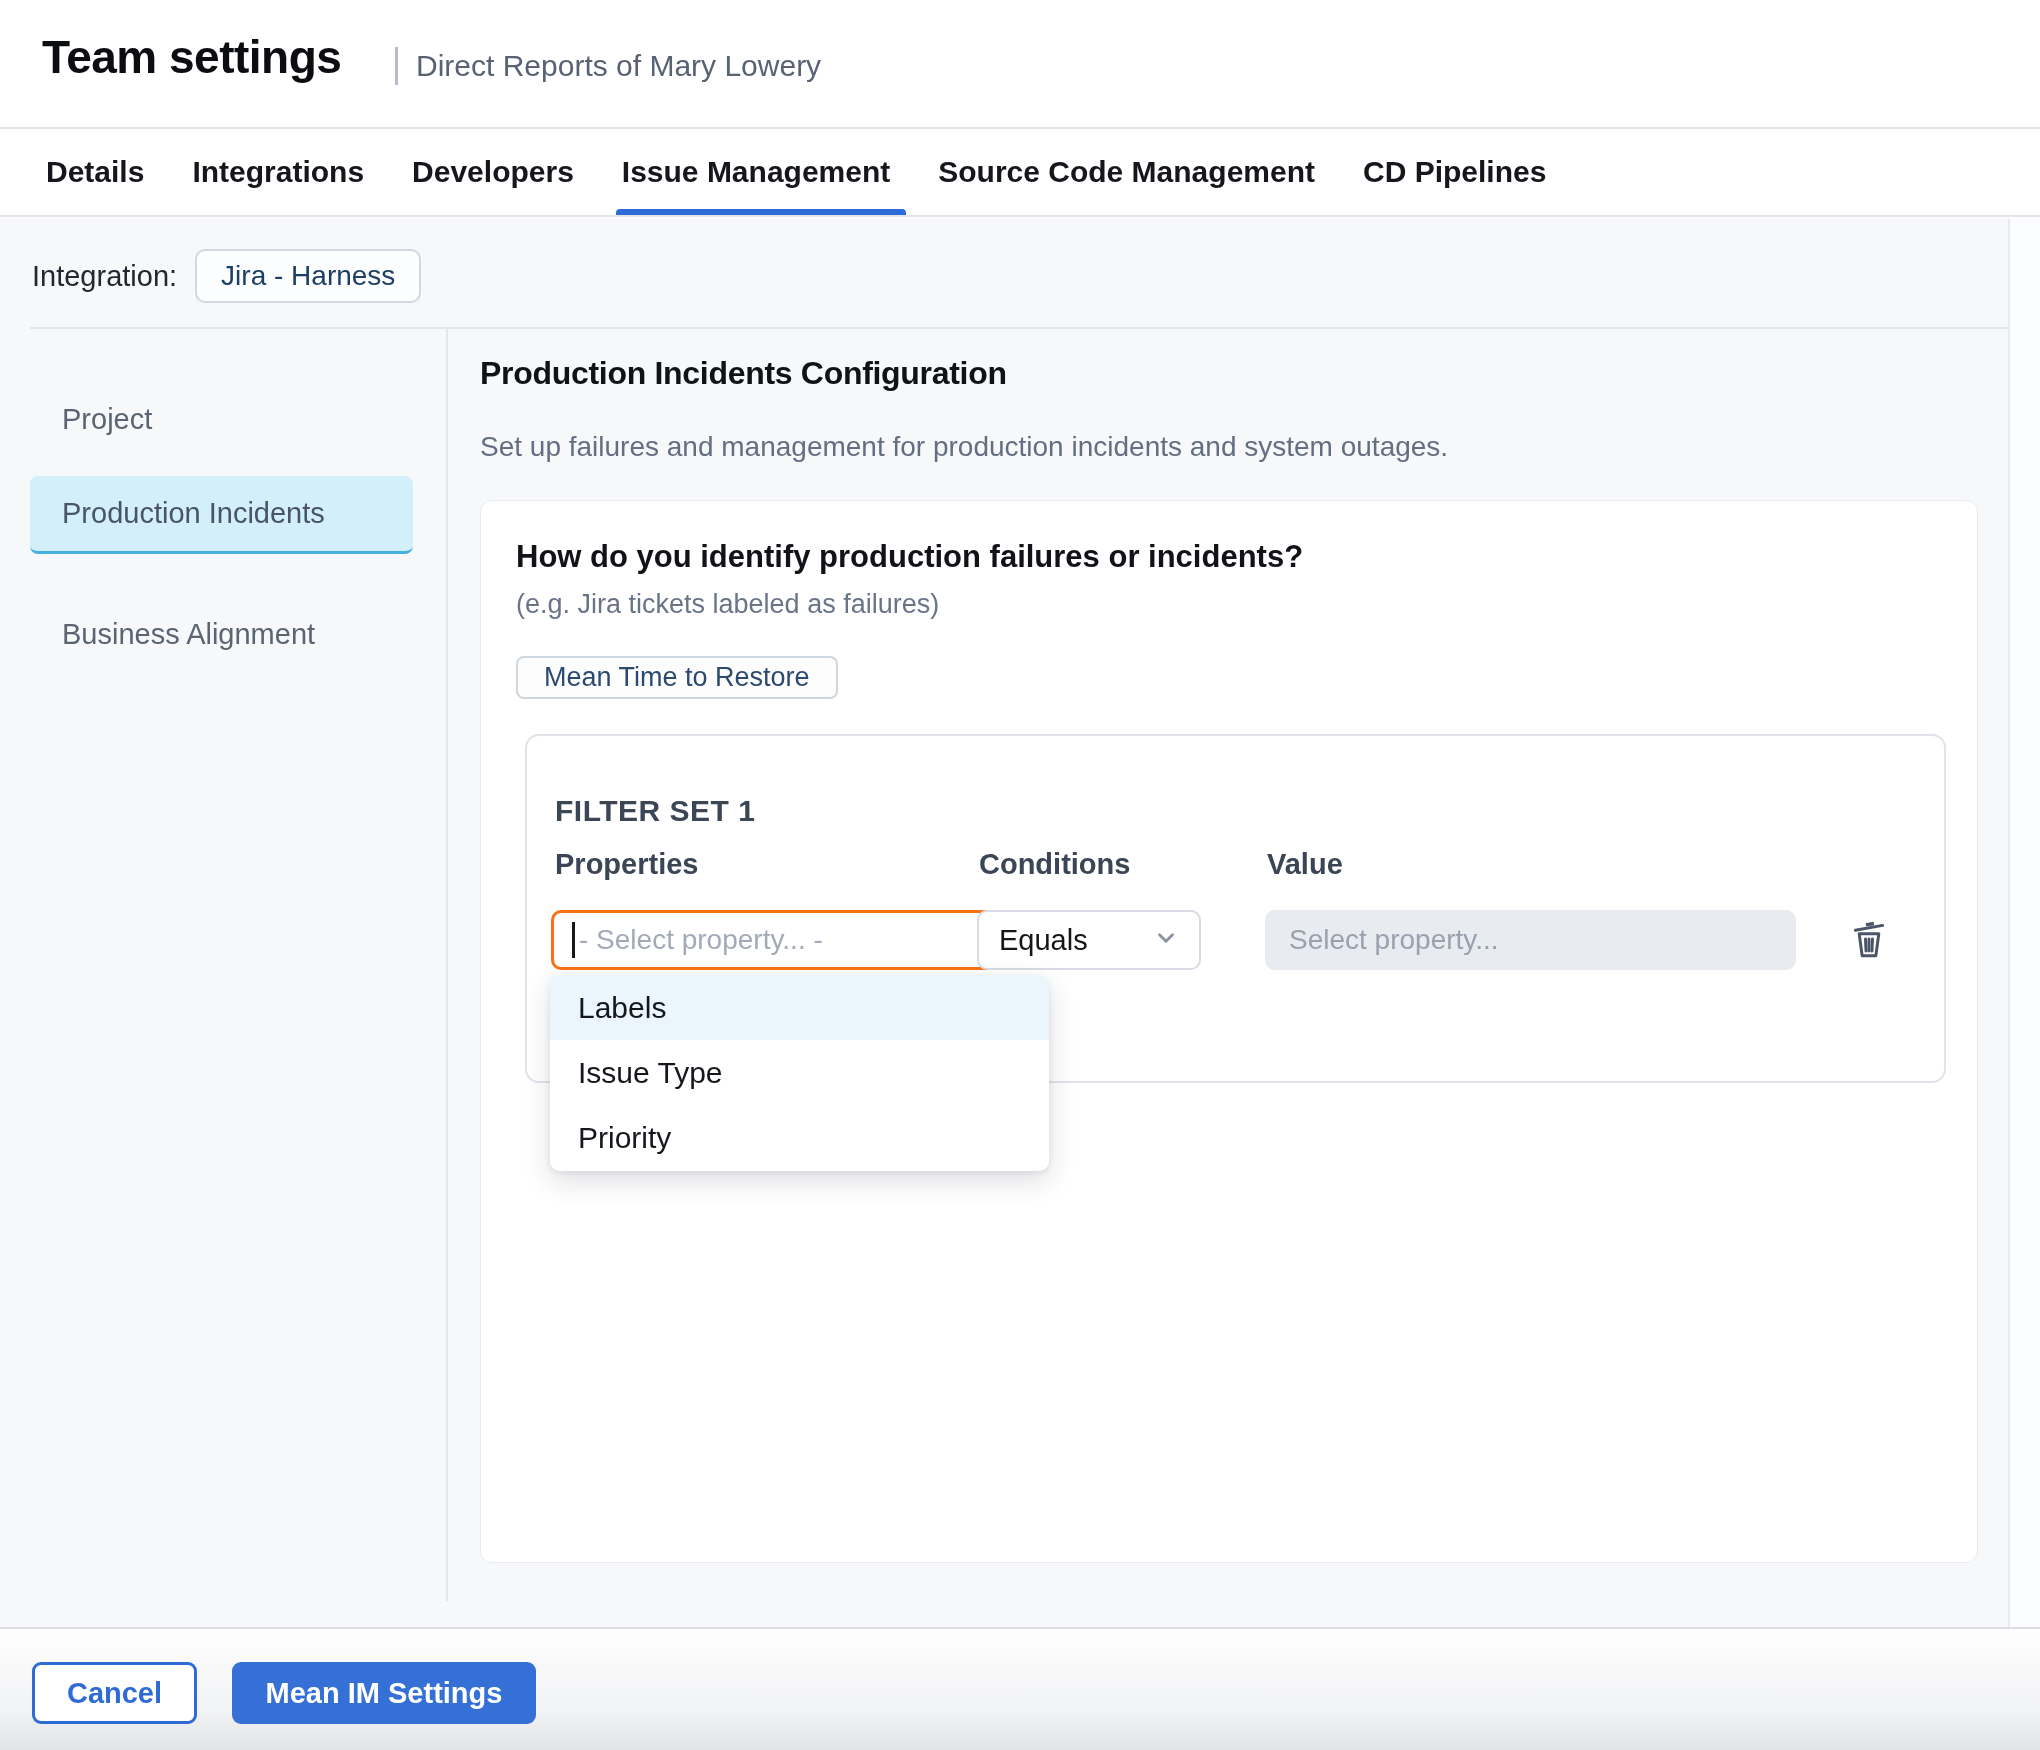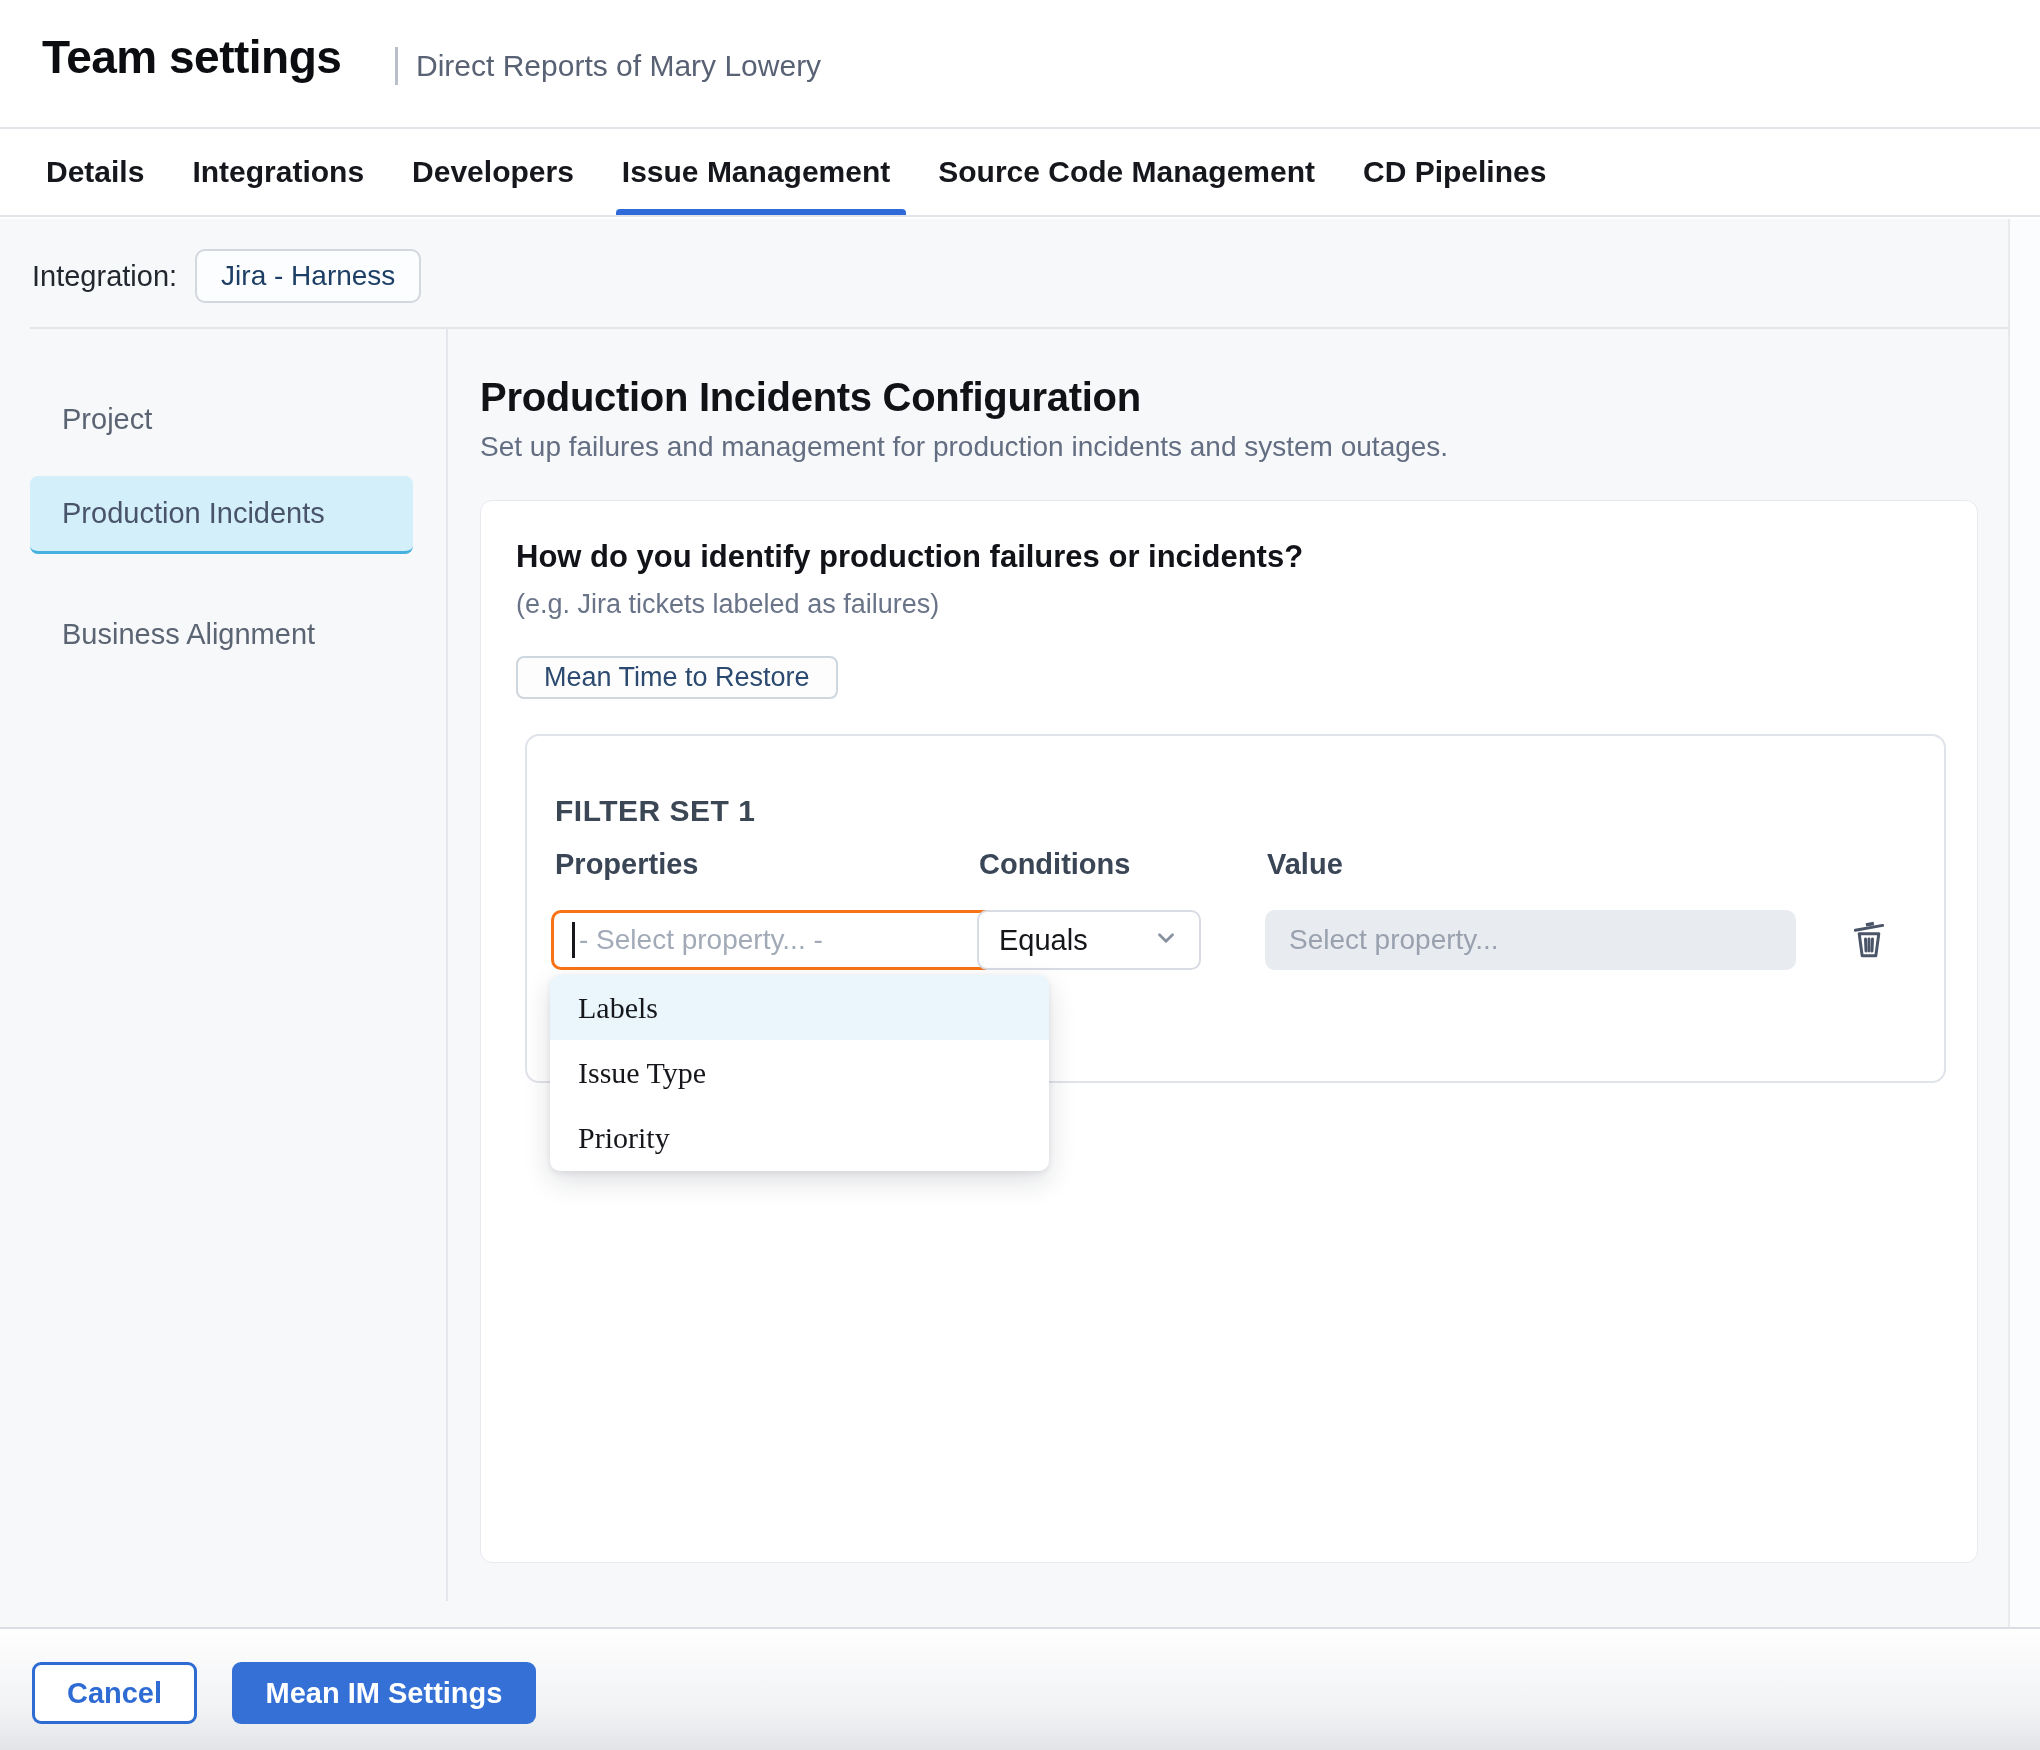--- a/index.html
+++ b/index.html
@@ -24,21 +24,21 @@
   .right-gutter{position:absolute;left:2008px;top:0;width:32px;height:1408px;background:#fbfcfe;border-left:2px solid #e9eaee;}
   .integration-row{position:absolute;left:32px;top:30px;display:flex;align-items:center;gap:18px;}
   .integration-label{font-size:29px;color:#23272f;}
   .integration-chip{height:42px;padding:4px 24px;display:flex;align-items:center;border:2px solid #d3d7df;border-radius:10px;background:#fcfdfe;font-size:28px;color:#1d3f66;cursor:pointer;}
   .content-divider{position:absolute;left:30px;top:108px;width:1980px;height:0;border-top:2px solid #e4e6ec;}
   
   .sidebar{position:absolute;left:0px;top:110px;width:448px;height:1272px;border-right:2px solid #e4e6ec;box-sizing:border-box;}
   .side-item{position:absolute;left:30px;width:383px;height:78px;display:flex;align-items:center;padding-left:32px;box-sizing:border-box;font-size:29px;color:#5b6472;border-radius:8px;cursor:pointer;}
   .side-item.active{background:#d2effa;border-bottom:3px solid #46b1de;color:#49546a;}
   
-  .main-title{position:absolute;left:480px;top:156px;font-size:40px;font-weight:700;color:#101216;letter-spacing:-.3px;}
+  .main-title{position:absolute;left:480px;top:136px;font-size:32px;font-weight:700;color:#101216;letter-spacing:-.3px;}
   .main-subtitle{position:absolute;left:480px;top:212px;font-size:28px;color:#646e82;}
   .card{position:absolute;left:480px;top:281px;width:1498px;height:1063px;background:#fff;border:1px solid #e8eaef;border-radius:12px;box-sizing:border-box;}
   .q-title{position:absolute;left:35px;top:38px;font-size:31px;font-weight:700;color:#111318;}
   .q-hint{position:absolute;left:35px;top:88px;font-size:27px;color:#6a7488;}
   .metric-chip{position:absolute;left:35px;top:155px;height:43px;padding:0 26px;display:flex;align-items:center;border:2px solid #ced6de;border-radius:8px;background:#fdfdfe;font-size:27px;color:#2c4a70;cursor:pointer;box-sizing:border-box;}
   
   .filter-box{position:absolute;left:44px;top:233px;width:1421px;height:349px;border:2px solid #e0e3ea;border-radius:14px;box-sizing:border-box;}
   .fs-title{position:absolute;left:28px;top:58px;font-size:30px;font-weight:700;color:#3c4755;letter-spacing:.5px;}
   .col-head{position:absolute;top:112px;font-size:29px;font-weight:700;color:#3a4656;}
   .ch-props{left:28px;} .ch-cond{left:452px;} .ch-val{left:740px;}
@@ -46,21 +46,21 @@
   .sel-props{left:24px;width:495px;border:3px solid #f97316;background:#fff;padding:0 18px;cursor:pointer;}
   .sel-cond{left:450px;width:224px;border:2px solid #d8dbe3;background:#fff;padding:0 20px;cursor:pointer;}
   .inp-val{left:738px;width:531px;background:#e8ebf0;border:none;padding:0 24px;font-size:28px;color:#14161a;font-family:inherit;outline:none;}
   .inp-val::placeholder{color:#99a1af;}
   .caret-bar{width:3px;height:36px;background:#15171c;margin-right:4px;flex:none;}
   .placeholder-text{font-size:28px;color:#a2aab8;white-space:nowrap;overflow:hidden;}
   .sel-text{font-size:29px;color:#14161a;}
   .chev{margin-left:auto;flex:none;}
   .trash-btn{position:absolute;left:1318px;top:177px;width:48px;height:52px;display:flex;align-items:center;justify-content:center;cursor:pointer;background:none;border:none;padding:0;}
   
-  .dropdown{position:absolute;left:69px;top:474px;width:499px;height:196px;background:#fff;border-radius:10px;box-shadow:0 10px 28px rgba(20,30,50,.14), 0 2px 6px rgba(20,30,50,.08);overflow:hidden;z-index:5;font-family:Liberation Serif, serif;}
+  .dropdown{position:absolute;left:69px;top:474px;width:499px;height:196px;background:#fff;border-radius:10px;box-shadow:0 10px 28px rgba(20,30,50,.14), 0 2px 6px rgba(20,30,50,.08);overflow:hidden;z-index:5;}
   .dd-item{height:65px;display:flex;align-items:center;padding-left:28px;font-size:30px;color:#15171c;cursor:pointer;box-sizing:border-box;}
   .dd-item.highlighted{background:#eaf6fb;}
   
   .footer{position:absolute;left:0;top:1627px;width:2040px;height:123px;border-top:2px solid #dcdde2;background:linear-gradient(180deg,#fefefe 0%,#f2f3f5 65%,#e2e3e6 100%);}
   .btn{position:absolute;top:33px;height:62px;border-radius:9px;font-size:29px;font-weight:700;display:flex;align-items:center;justify-content:center;cursor:pointer;box-sizing:border-box;font-family:inherit;}
   .btn-cancel{left:32px;width:165px;background:#fff;border:3px solid #2e6bd3;color:#2e6bd3;}
   .btn-save{left:232px;width:304px;background:#3470d6;border:none;color:#fff;}
 </style>
 </head>
 <body>

